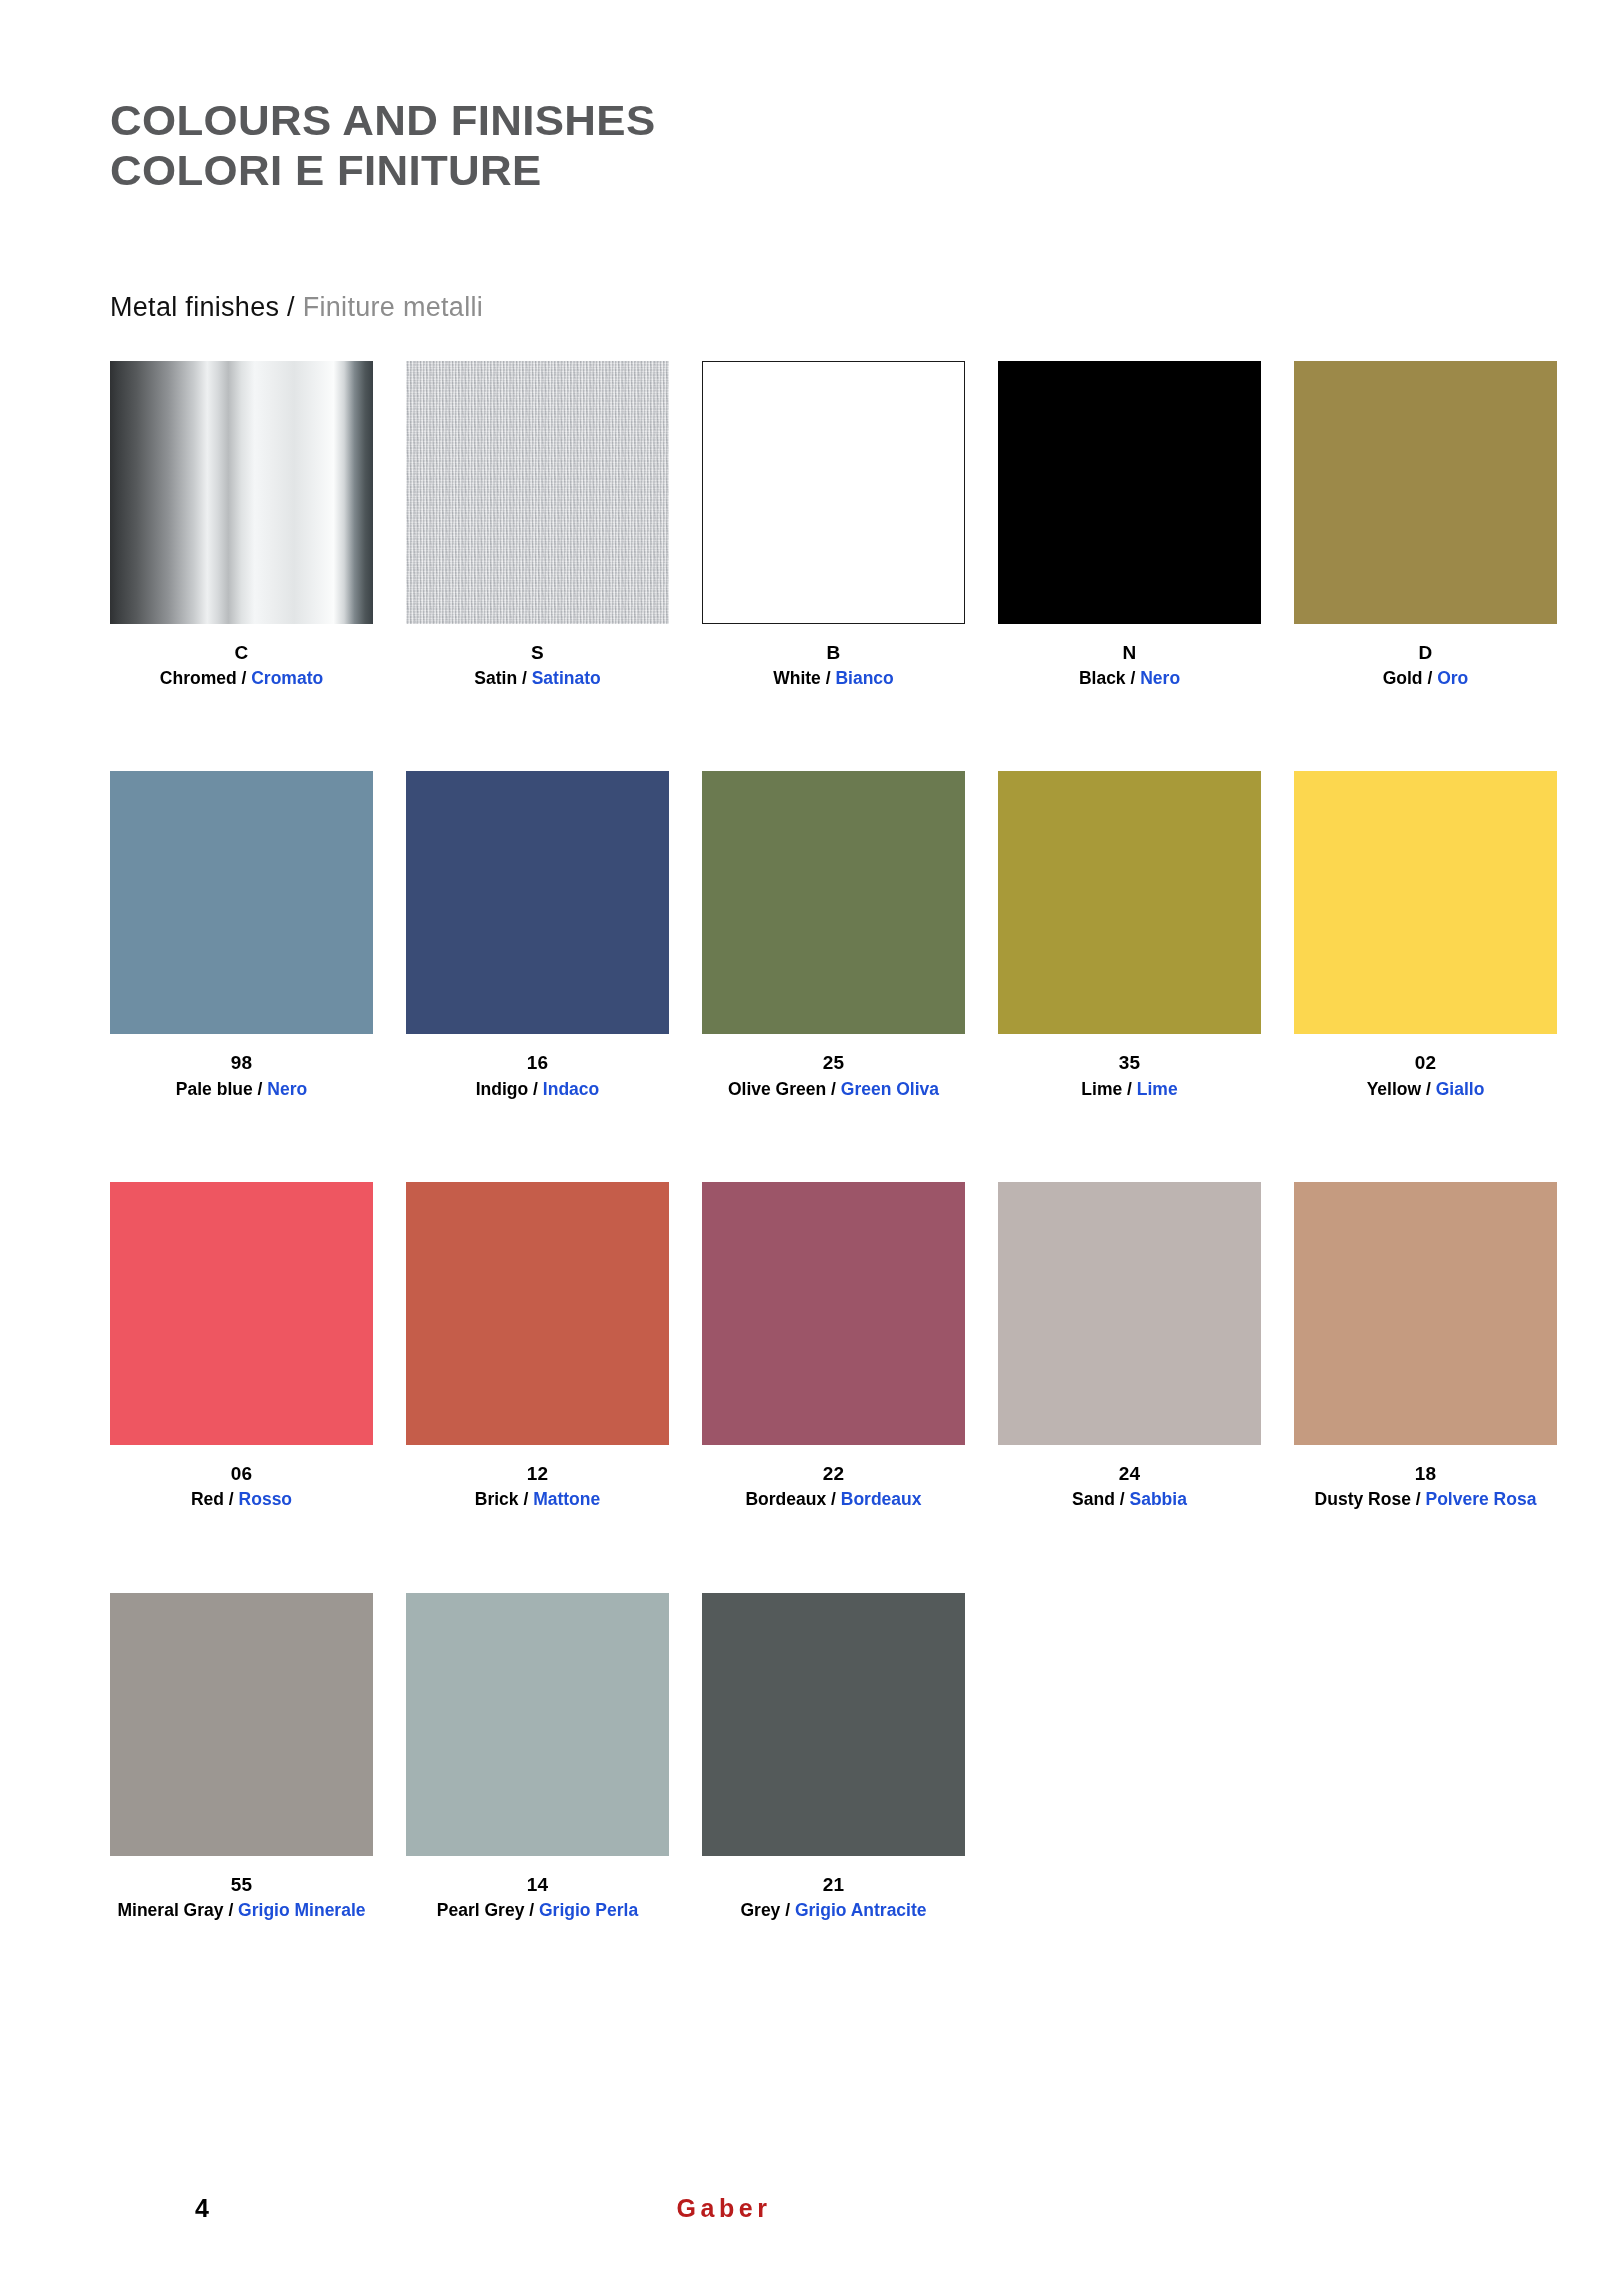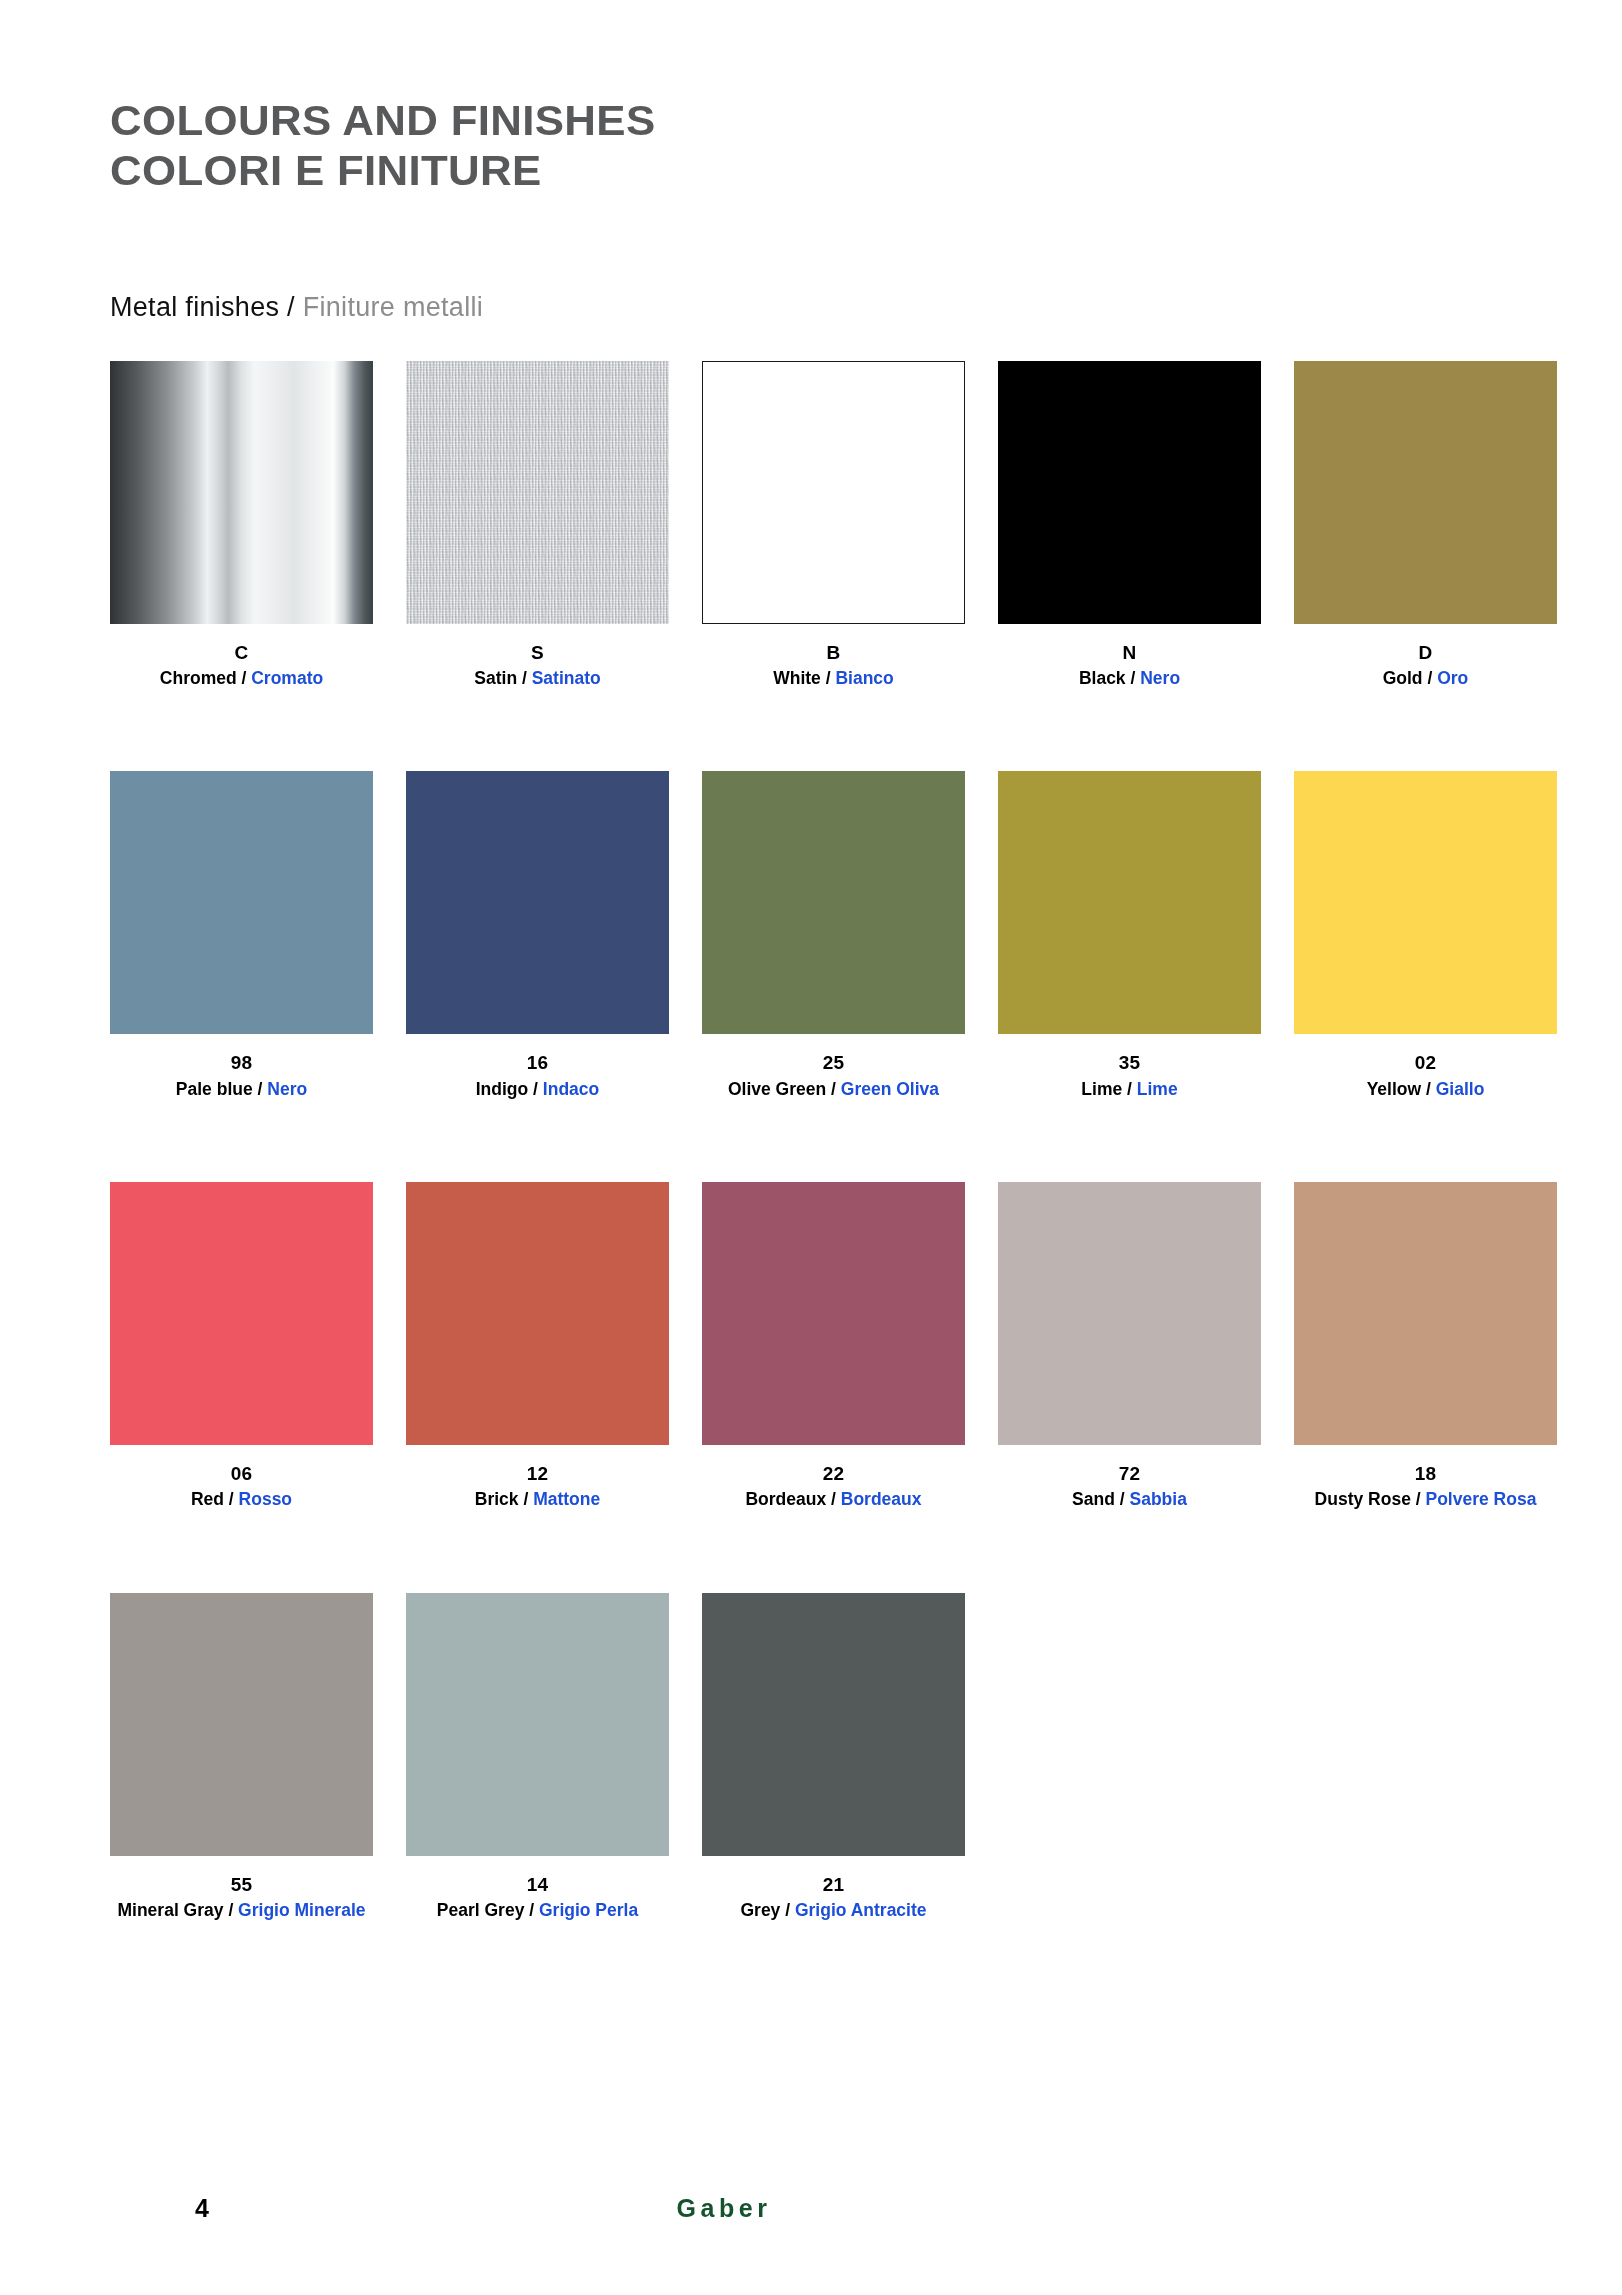--- a/index.html
+++ b/index.html
@@ -175,21 +175,21 @@
     position: absolute;
     left: 0;
     right: 0;
     top: 0;
     text-align: center;
     margin-left: -49px;
     font-family: "Liberation Sans Narrow", "Liberation Sans", sans-serif;
     font-weight: 700;
     font-size: 25px;
     letter-spacing: 4.5px;
-    color: #14532d;
+    color: #b91c1c;
   }
 </style>
 </head>
 <body>
 
 <div class="page">
 
   <div class="header">
     <div class="title-line">COLOURS AND FINISHES</div>
     <div class="title-line">COLORI E FINITURE</div>
@@ -287,21 +287,21 @@
       <div class="cell">
         <div class="swatch" style="background: rgb(156, 85, 104);"></div>
         <div class="caption">
           <span class="code">22</span>
           <span class="names"><span class="en">Bordeaux</span><span class="sep"> / </span><span class="it">Bordeaux</span></span>
         </div>
       </div>
       <div class="cell">
         <div class="swatch" style="background: rgb(189, 180, 177);"></div>
         <div class="caption">
-          <span class="code">72</span>
+          <span class="code">24</span>
           <span class="names"><span class="en">Sand</span><span class="sep"> / </span><span class="it">Sabbia</span></span>
         </div>
       </div>
       <div class="cell">
         <div class="swatch" style="background: rgb(197, 155, 128);"></div>
         <div class="caption">
           <span class="code">18</span>
           <span class="names"><span class="en">Dusty Rose</span><span class="sep"> / </span><span class="it">Polvere Rosa</span></span>
         </div>
       </div>

